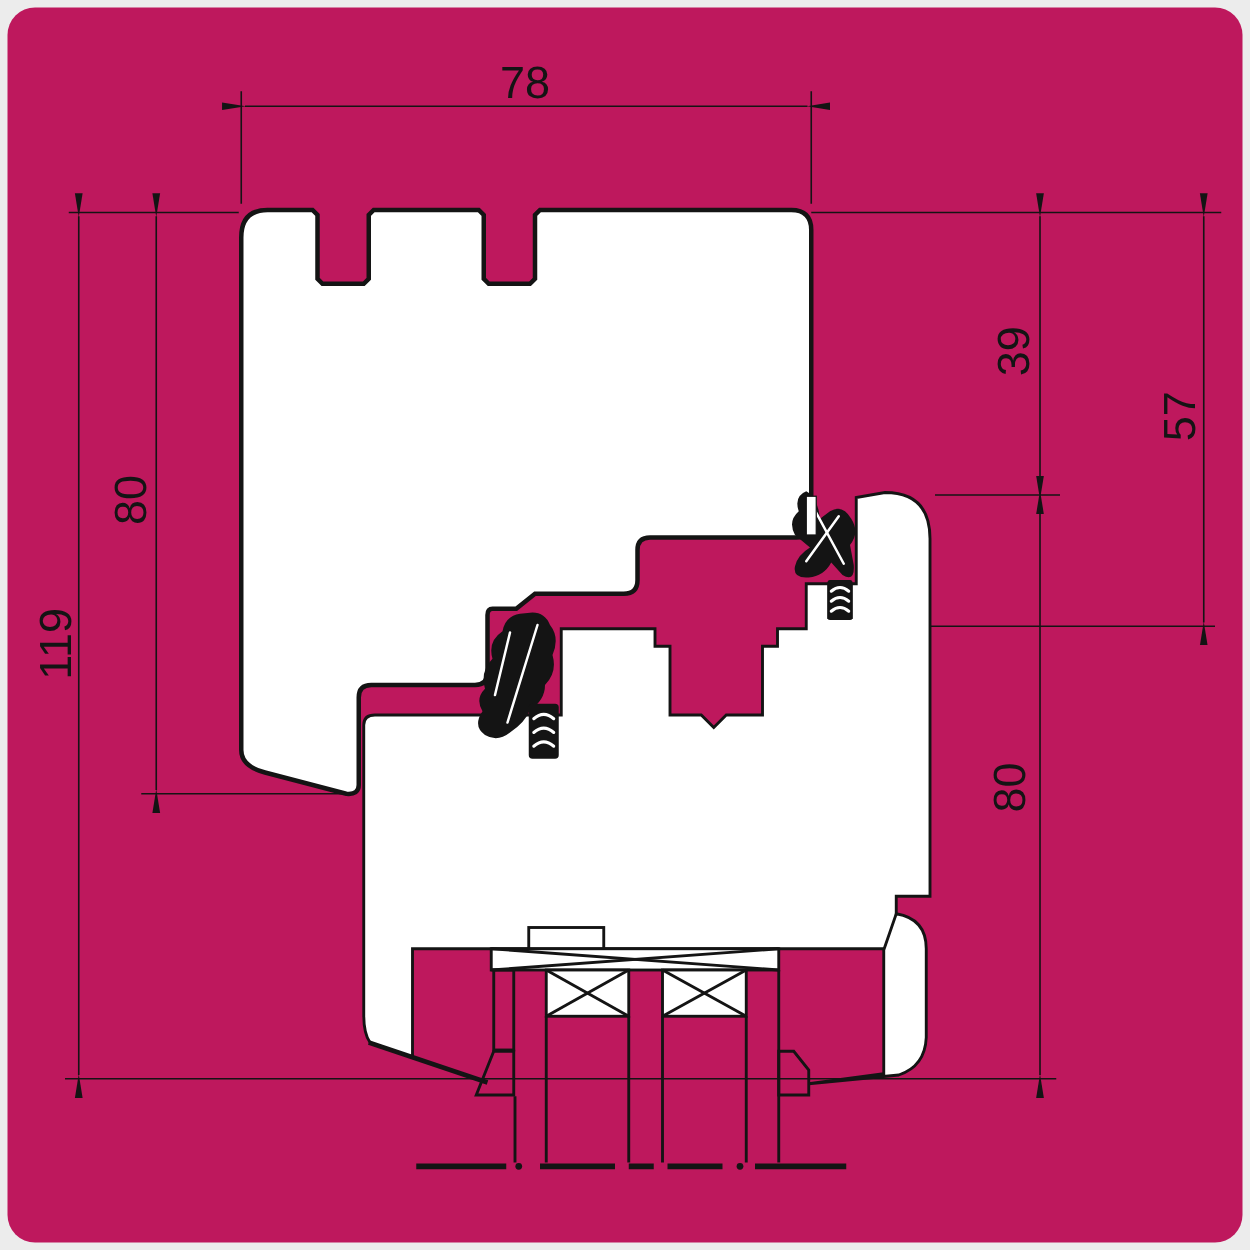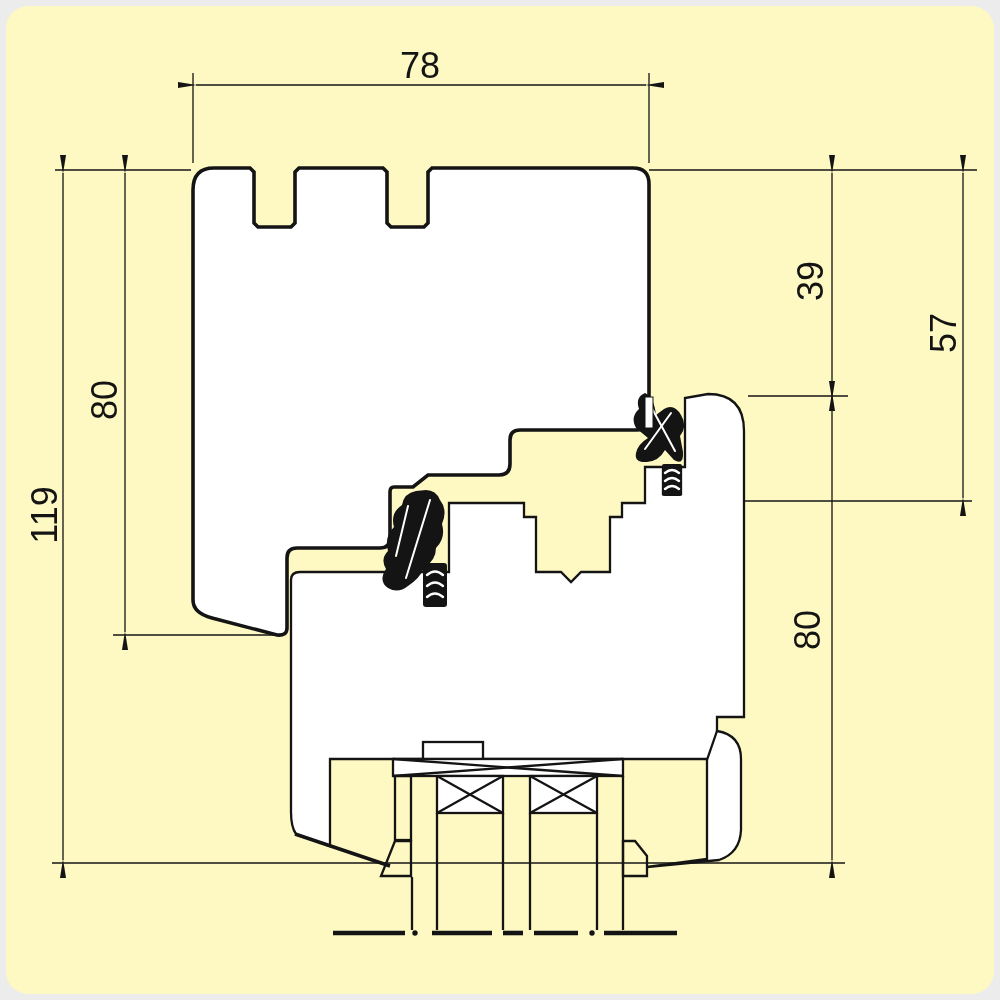--- a/index.html
+++ b/index.html
@@ -1,16 +1,16 @@
 <!DOCTYPE html>
 <html><head>
 <meta charset="utf-8">
 <style>
   html,body{margin:0;padding:0;width:1000px;height:1000px;background:#ececec;font-family:"Liberation Sans",sans-serif;}
-  .canvas{position:absolute;left:6px;top:6px;right:6px;bottom:6px;background:#fef9c3;border-radius:22px;overflow:hidden;}
+  .canvas{position:absolute;left:6px;top:6px;right:6px;bottom:6px;background:#be185d;border-radius:22px;overflow:hidden;}
   svg{position:absolute;left:0;top:0;}
   .thin{stroke:#141414;stroke-width:1.3;fill:none;}
   .med{stroke:#141414;stroke-width:2.3;fill:none;}
   .thick{stroke:#141414;stroke-width:3.6;fill:none;}
   .wfill{fill:#ffffff;}
   .dimtxt{font-family:"Liberation Sans",sans-serif;font-size:36px;fill:#141414;}
   .blk{fill:#141414;stroke:none;}
   .spring{stroke:#ffffff;stroke-width:2.4;fill:none;stroke-linecap:round;}
   .slit{stroke:#ffffff;stroke-width:2;fill:none;stroke-linecap:round;}
   .brk{stroke:#141414;stroke-width:4.6;fill:none;}

